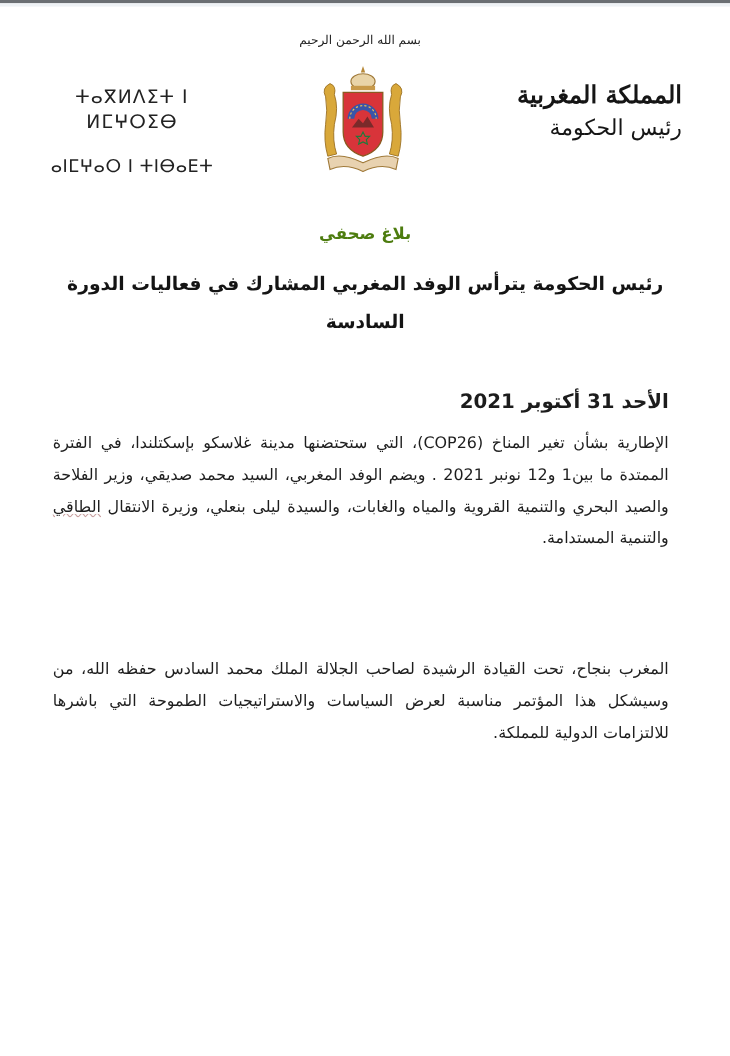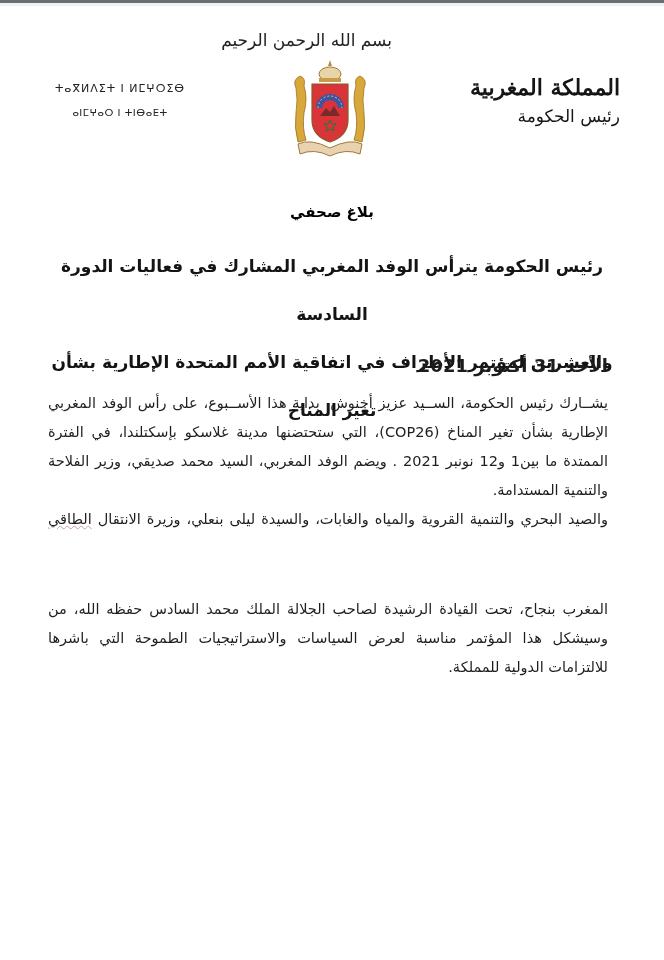--- a/index.html
+++ b/index.html
@@ -5,47 +5,47 @@
   html, body { margin: 0; padding: 0; }
   body {
     width: 664px; height: 960px; background: #ffffff; position: relative; overflow: hidden;
     font-family: "DejaVu Sans", sans-serif; color: #1c1c1c;
   }
   .top-bar { position: absolute; left: 0; top: 0; width: 664px; height: 3px; background: #6b6f73; }
   .top-bar-shade { position: absolute; left: 0; top: 3px; width: 664px; height: 3px; background: #eef2f5; }
 
   .basmala {
     position: absolute; left: 272px; top: 30px; width: 120px; height: 20px;
-    text-align: left; font-family: "DejaVu Serif", serif; font-size: 17px; color: #222; direction: rtl;
+    text-align: left; font-family: "DejaVu Serif", serif; font-size: 11px; color: #222; direction: rtl;
     letter-spacing: -0.5px; white-space: nowrap;
   }
 
   .tifinagh {
     position: absolute; left: 30px; top: 78px; width: 180px; text-align: center;
     font-family: "DejaVu Sans", sans-serif; color: #222;
   }
-  .tifinagh .l1 { font-size: 11px; letter-spacing: 1px; line-height: 22px; }
-  .tifinagh .l2 { font-size: 10px; letter-spacing: 0.5px; line-height: 18px; margin-top: 4px; }
+  .tifinagh .l1 { font-size: 17px; letter-spacing: 1px; line-height: 22px; }
+  .tifinagh .l2 { font-size: 16px; letter-spacing: 0.5px; line-height: 18px; margin-top: 20px; }
 
   .emblem { position: absolute; left: 290px; top: 58px; width: 80px; height: 102px; }
 
   .kingdom {
     position: absolute; left: 470px; top: 72px; width: 150px; text-align: right; direction: rtl;
     font-family: "DejaVu Serif", serif; color: #151515;
   }
   .kingdom .k1 { font-size: 22px; font-weight: bold; line-height: 30px; }
-  .kingdom .k2 { font-size: 17px; line-height: 28px; }
+  .kingdom .k2 { font-size: 20px; line-height: 28px; }
 
   .doc-type {
     position: absolute; left: 0; top: 203px; width: 664px; text-align: center; direction: rtl;
-    font-size: 15px; font-weight: bold; color: #000000;
+    font-size: 15px; font-weight: bold; color: #4d7c0f;
   }
   .headline {
     position: absolute; left: 40px; top: 242px; width: 584px; text-align: center; direction: rtl;
-    font-size: 17px; font-weight: bold; line-height: 48px; color: #141414;
+    font-size: 17px; font-weight: bold; line-height: 34px; color: #141414;
   }
   .headline .cop { display: block; direction: ltr; }
 
   .date {
     position: absolute; right: 56px; top: 355px; direction: rtl;
     font-size: 18px; font-weight: bold; color: #1c1c1c;
   }
 
   .para {
     position: absolute; left: 48px; width: 560px; direction: rtl; text-align: justify;
@@ -94,30 +94,28 @@
 
 <div class="kingdom">
   <div class="k1">المملكة المغربية</div>
   <div class="k2">رئيس الحكومة</div>
 </div>
 
 <div class="doc-type">بلاغ صحفي</div>
 
 <div class="headline">
   <span style="display:block">رئيس الحكومة يترأس الوفد المغربي المشارك في فعاليات الدورة السادسة</span>
-  <span style="display:block">والعشرين لمؤتمر الأطراف في اتفاقية الأمم المتحدة الإطارية بشأن تغير المناخ</span>
 </div>
 
 <div class="date">الأحد 31 أكتوبر 2021</div>
 
 <div class="para p1">
-  <span class="line">يشــارك رئيس الحكومة، الســيد عزيز أخنوش، بداية هذا الأســبوع، على رأس الوفد المغربي</span>
   <span class="line">الإطارية بشأن تغير المناخ (COP26)، التي ستحتضنها مدينة غلاسكو بإسكتلندا، في الفترة</span>
   <span class="line">الممتدة ما بين1 و12 نونبر 2021 . ويضم الوفد المغربي، السيد محمد صديقي، وزير الفلاحة</span>
+  <span class="line"><span>والصيد البحري والتنمية القروية والمياه والغابات، والسيدة ليلى بنعلي، وزيرة الانتقال</span> <span class="spell">الطاقي</span></span>
   <span class="line last">والتنمية المستدامة.</span>
-  <span class="line"><span>والصيد البحري والتنمية القروية والمياه والغابات، والسيدة ليلى بنعلي، وزيرة الانتقال</span> <span class="spell">الطاقي</span></span>
 </div>
 
 <div class="para p2">
   <span class="line">المغرب بنجاح، تحت القيادة الرشيدة لصاحب الجلالة الملك محمد السادس حفظه الله، من</span>
   <span class="line">وسيشكل هذا المؤتمر مناسبة لعرض السياسات والاستراتيجيات الطموحة التي باشرها</span>
   <span class="line last">للالتزامات الدولية للمملكة.</span>
 </div>
 
 </body></html>

